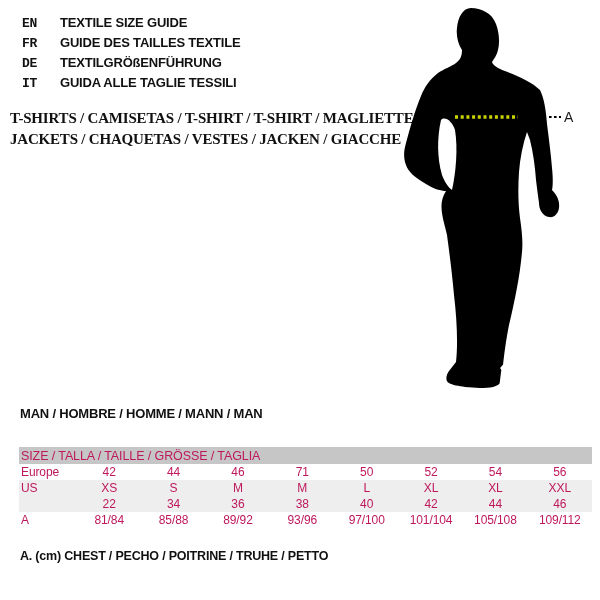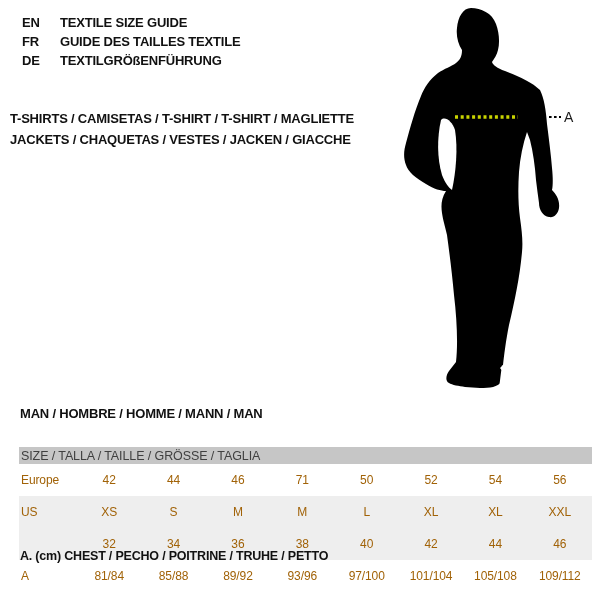--- a/index.html
+++ b/index.html
@@ -2,52 +2,55 @@
 <html><head>
 <meta charset="utf-8">
 <style>
   html,body{margin:0;padding:0;background:#fff;}
   .canvas{
     position:relative;width:600px;height:600px;background:#ffffff;
     font-family:"Liberation Sans",sans-serif;color:#111;overflow:hidden;
   }
   .lang-list{position:absolute;left:22px;top:13px;font-weight:bold;font-size:13px;line-height:19px;letter-spacing:-0.2px;}
   .lang-row{white-space:nowrap;}
-  .lang-code{display:inline-block;width:38px;}
-  .categories{position:absolute;left:10px;top:108px;font-weight:bold;font-size:13px;line-height:21px;letter-spacing:-0.2px;white-space:nowrap;}
+  .lang-code{display:inline-block;width:38px;font-family:Liberation Mono, monospace;}
+  .categories{position:absolute;left:10px;top:108px;font-weight:bold;font-size:15px;line-height:21px;letter-spacing:-0.2px;white-space:nowrap;font-family:Liberation Serif, serif;}
   .figure-svg{position:absolute;left:400px;top:0;}
   .section-title{position:absolute;left:20px;top:406px;font-weight:bold;font-size:13px;letter-spacing:-0.2px;white-space:nowrap;}
   table.size-table{
     position:absolute;left:19px;top:447px;width:573px;
     border-collapse:collapse;table-layout:fixed;font-size:12px;letter-spacing:-0.1px;
   }
   table.size-table col.c-label{width:58px;}
   table.size-table th{
-    background:#c6c6c6;font-weight:normal;font-size:12.5px;color:#404040;
+    background:#c6c6c6;font-weight:normal;font-size:12.5px;color:#be185d;
     text-align:left;height:17px;padding:0 0 0 2px;white-space:nowrap;overflow:hidden;
   }
-  table.size-table td{height:32px;padding:0;text-align:center;color:#a16207;white-space:nowrap;}
+  table.size-table td{height:16px;padding:0;text-align:center;color:#be185d;white-space:nowrap;}
   table.size-table td.lbl{text-align:left;padding-left:2px;}
   table.size-table tr.shaded{background:#eeeeee;padding-left:46px;}
   .footnote{position:absolute;left:20px;top:549px;font-weight:bold;font-size:12.5px;letter-spacing:-0.2px;white-space:nowrap;}
 </style>
 </head>
 <body>
 
 <div class="canvas">
 
   <div class="lang-list">
     <div class="lang-row">
       <span class="lang-code">EN</span><span>TEXTILE SIZE GUIDE</span>
     </div>
     <div class="lang-row">
       <span class="lang-code">FR</span><span>GUIDE DES TAILLES TEXTILE</span>
     </div>
     <div class="lang-row">
       <span class="lang-code">DE</span><span>TEXTILGRÖßENFÜHRUNG</span>
+    </div>
+    <div class="lang-row">
+      <span class="lang-code">IT</span><span>GUIDA ALLE TAGLIE TESSILI</span>
     </div>
   </div>
 
   <div class="categories">
     <div>T-SHIRTS / CAMISETAS / T-SHIRT / T-SHIRT / MAGLIETTE</div>
     <div>JACKETS / CHAQUETAS / VESTES / JACKEN / GIACCHE</div>
   </div>
 
   <svg class="figure-svg" width="200" height="400" viewBox="400 0 200 400" xmlns="http://www.w3.org/2000/svg">
     <path fill="#000000" d="
@@ -141,21 +144,21 @@
         <td>S</td>
         <td>M</td>
         <td>M</td>
         <td>L</td>
         <td>XL</td>
         <td>XL</td>
         <td>XXL</td>
       </tr>
       <tr class="shaded">
         <td class="lbl"></td>
-        <td>32</td>
+        <td>22</td>
         <td>34</td>
         <td>36</td>
         <td>38</td>
         <td>40</td>
         <td>42</td>
         <td>44</td>
         <td>46</td>
       </tr>
       <tr>
         <td class="lbl">A</td>

